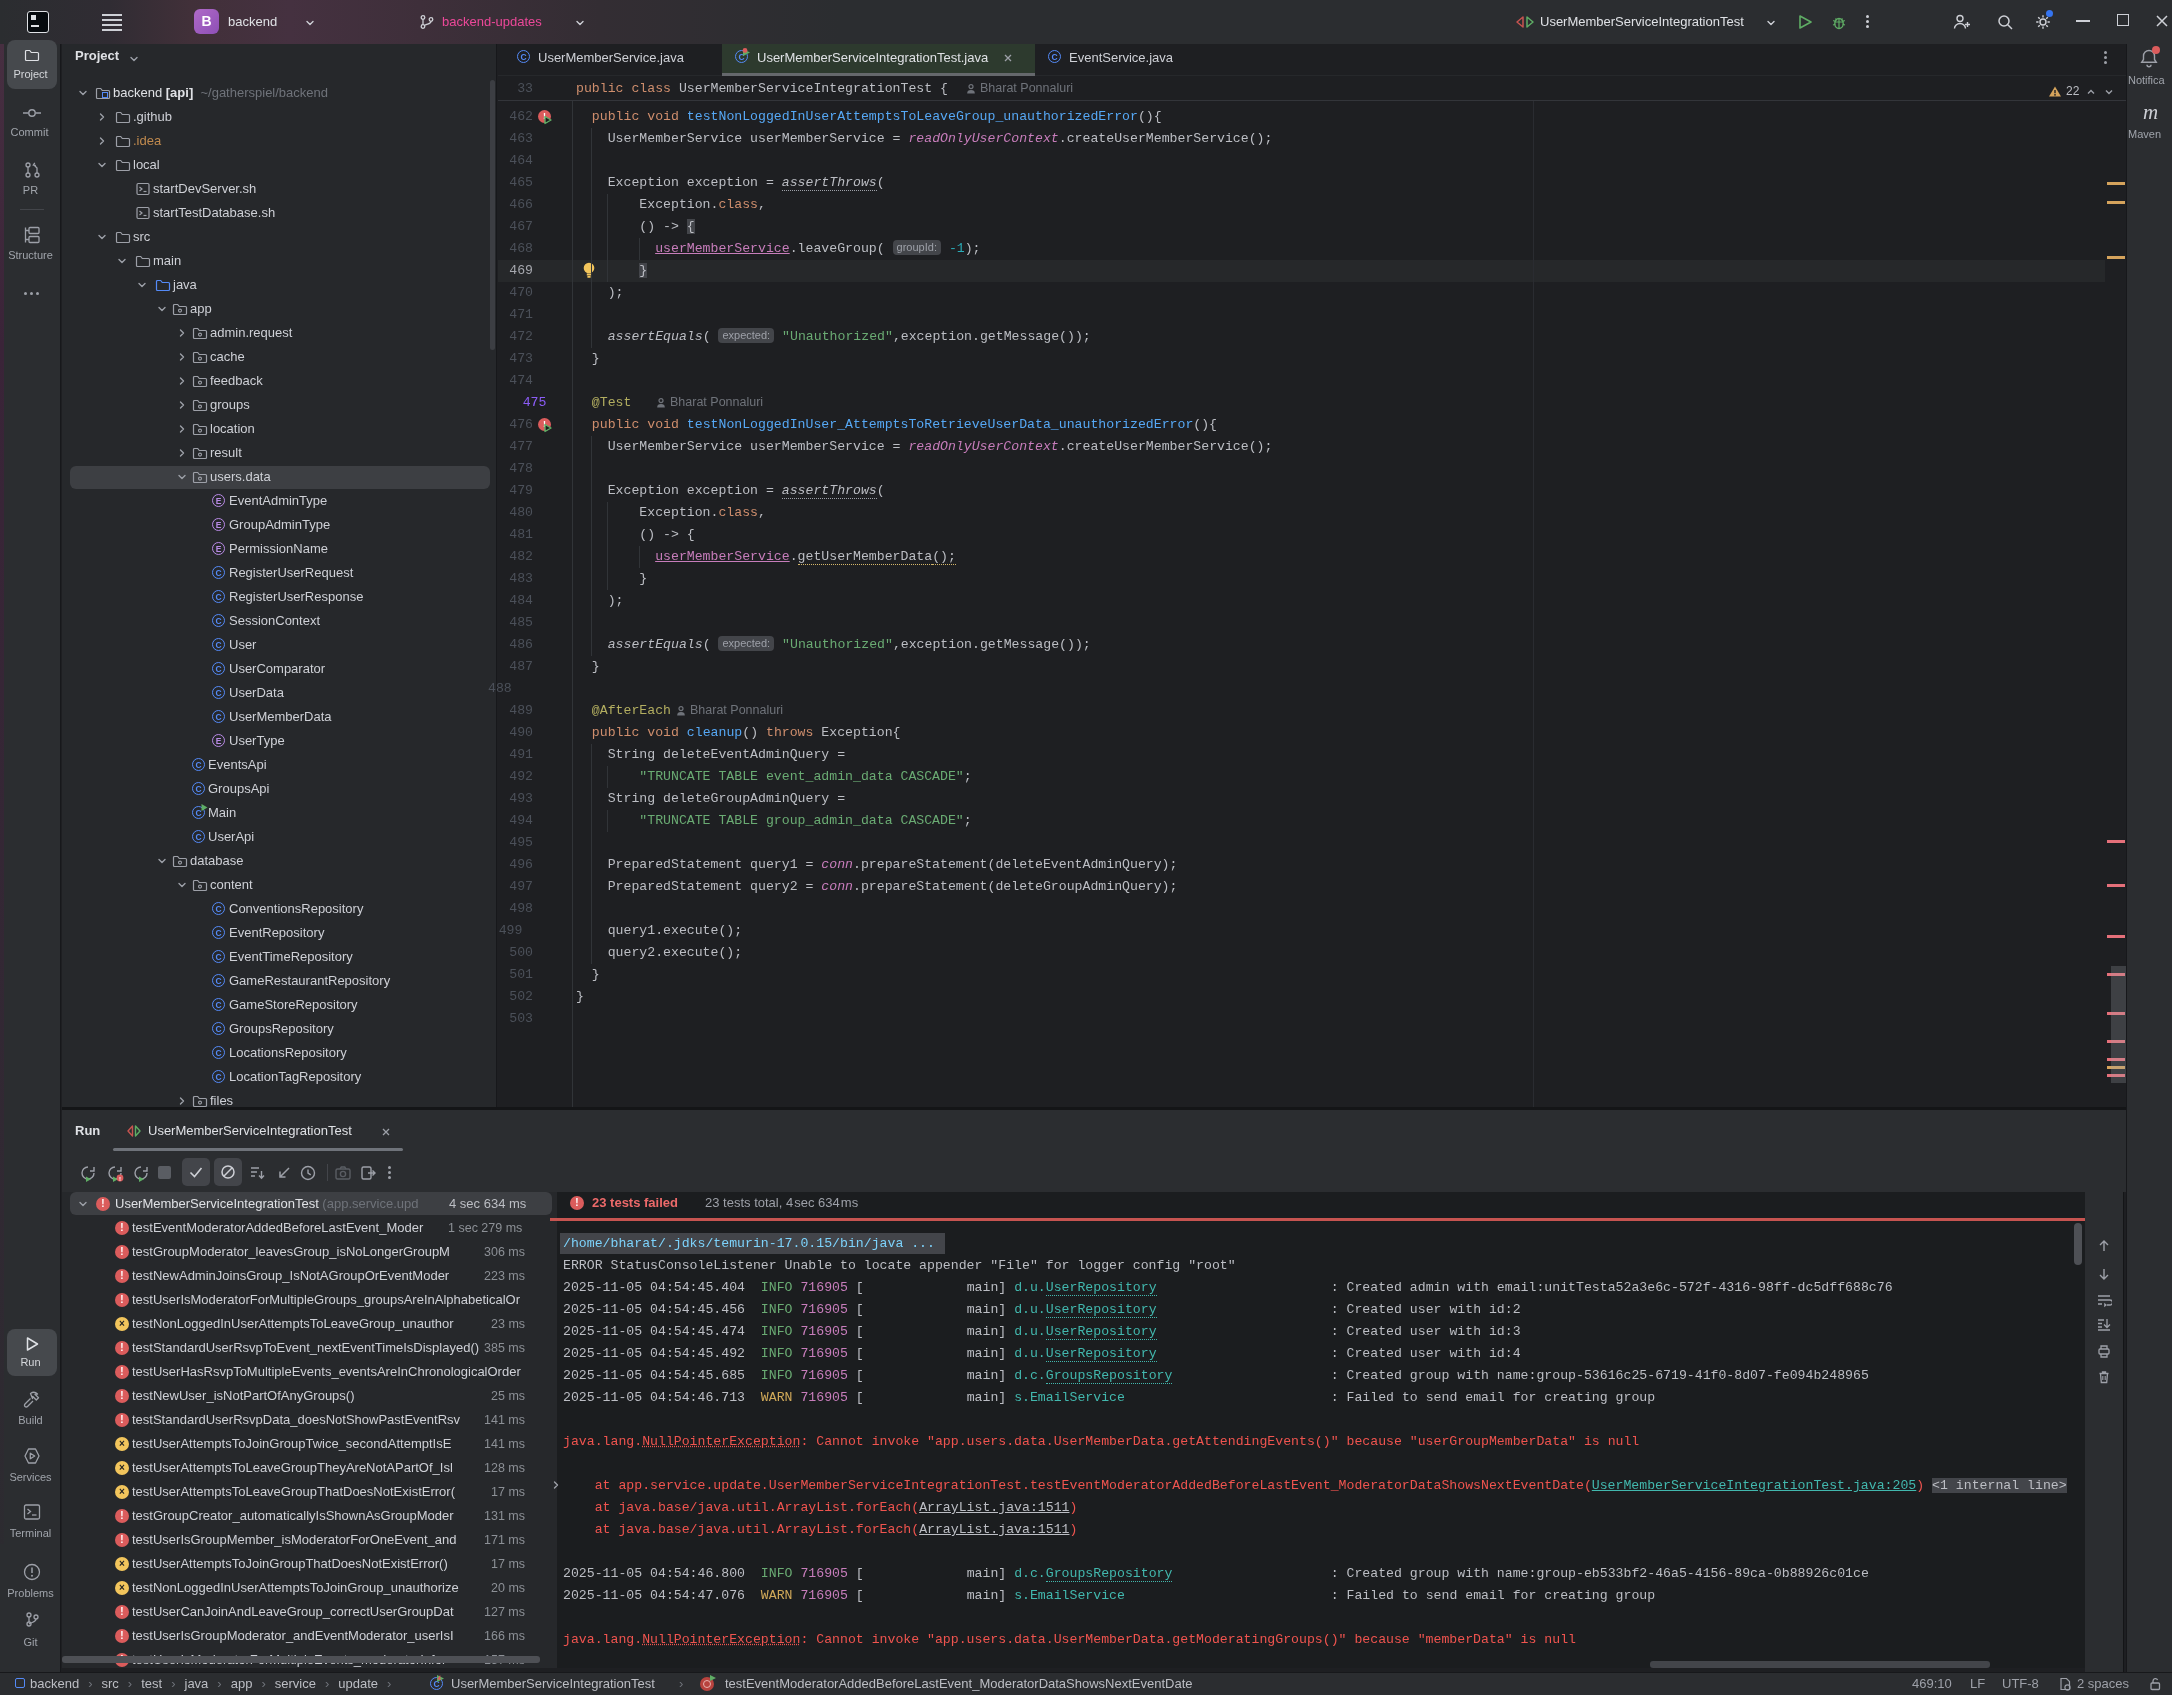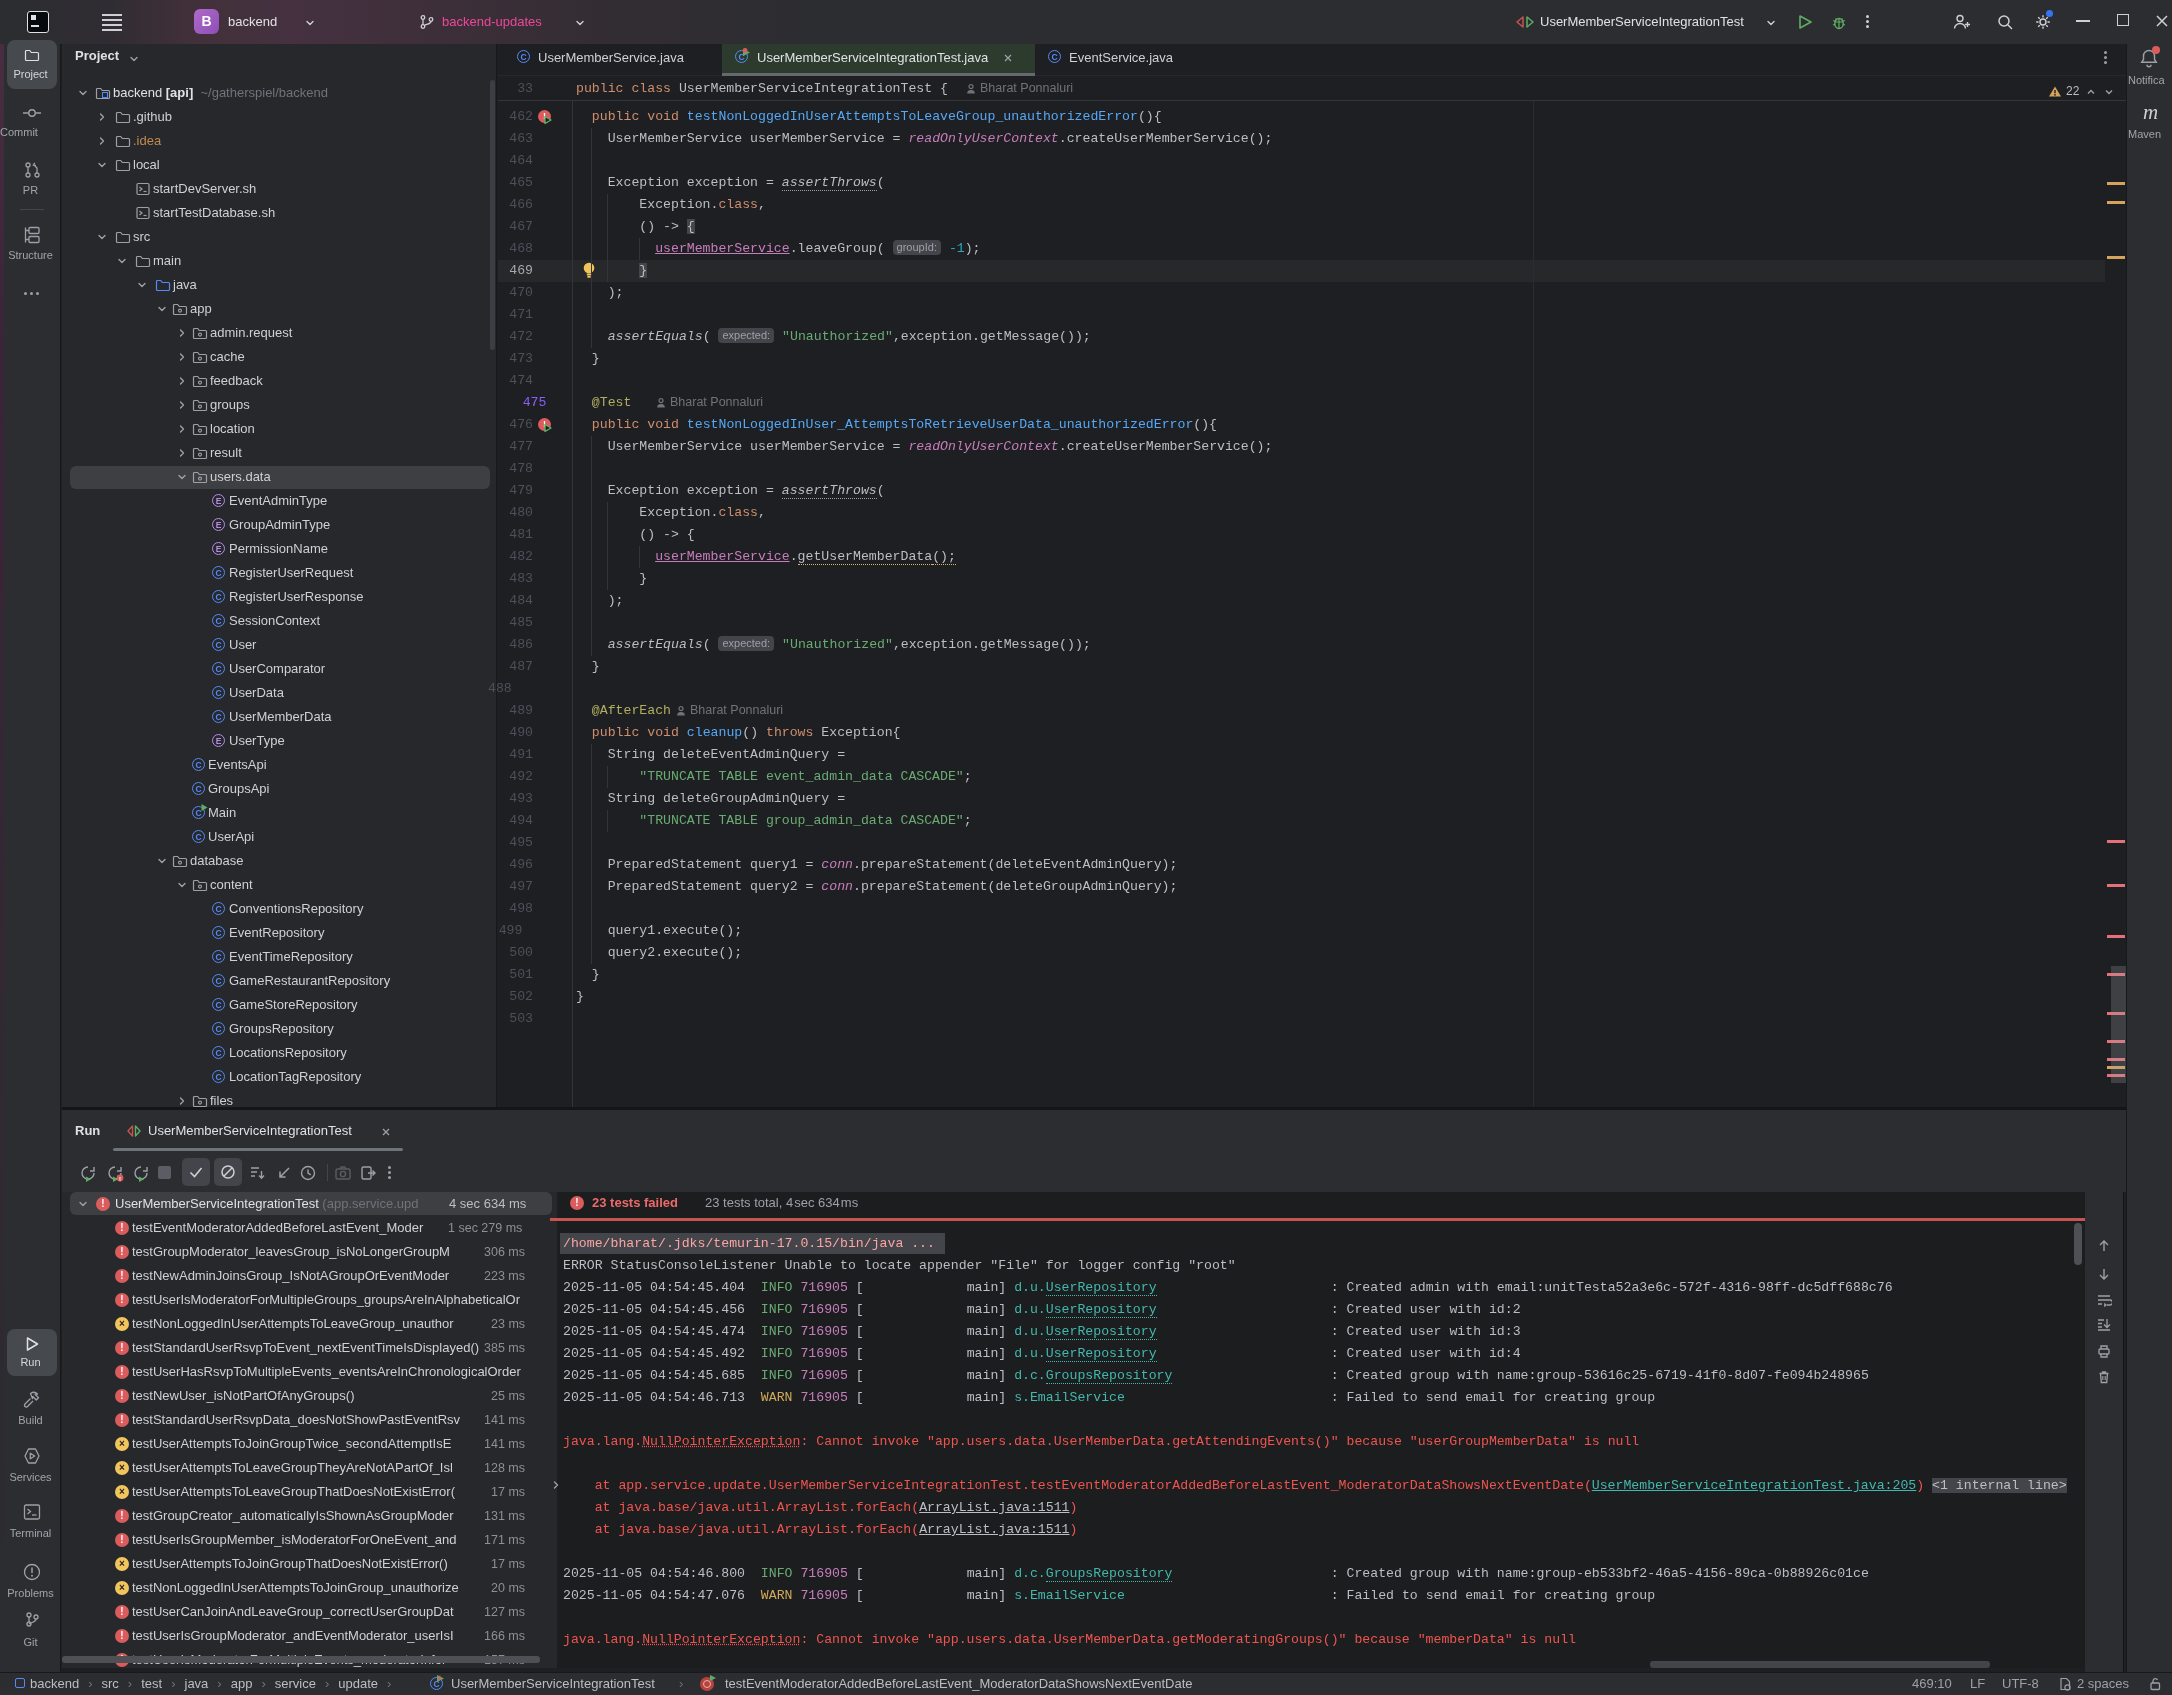--- a/index.html
+++ b/index.html
@@ -83,21 +83,21 @@
 <div class="abs" style="left:0;top:44px;width:4px;height:1500px;background:linear-gradient(to bottom,#472f41 0,#3a2438 300px,#33203124 1500px)"></div>
 <div class="abs" style="left:7px;top:40px;width:50px;height:49px;border-radius:8px;background:#46494d"></div>
 <svg class="abs" style="left:24px;top:47px" width="16" height="16" viewBox="0 0 16 16">
     <path d="M1.5 4.5 a1 1 0 0 1 1-1 h3.2 l1.6 2 h6.2 a1 1 0 0 1 1 1 v6 a1 1 0 0 1 -1 1 h-11 a1 1 0 0 1 -1-1 z" fill="none" stroke="#dfe1e5" stroke-width="1.2"></path>
   </svg>
 <div class="lbl" style="left:0px;top:68px;width:61px;color:#d5d7db">Project</div>
 <svg class="abs" style="left:22px;top:103px" width="20" height="20" viewBox="0 0 20 20">
     <circle cx="10" cy="10" r="3.2" fill="none" stroke="#9da0a8" stroke-width="1.4"></circle>
     <path d="M1 10 h5.6 M13.4 10 h5.6" stroke="#9da0a8" stroke-width="1.4"></path>
   </svg>
-<div class="lbl" style="left:0px;top:126px;width:37px">Commit</div>
+<div class="lbl" style="left:0px;top:126px;width:59px">Commit</div>
 <svg class="abs" style="left:22px;top:160px" width="20" height="20" viewBox="0 0 20 20">
     <circle cx="6" cy="5" r="2" fill="none" stroke="#9da0a8" stroke-width="1.3"></circle>
     <circle cx="6" cy="15" r="2" fill="none" stroke="#9da0a8" stroke-width="1.3"></circle>
     <circle cx="15" cy="15" r="2" fill="none" stroke="#9da0a8" stroke-width="1.3"></circle>
     <path d="M6 7 v6 M15 13 v-5 l-3-3 M12.8 2.8 l-1.5 2.2 2.6.6" fill="none" stroke="#9da0a8" stroke-width="1.3"></path>
   </svg>
 <div class="lbl" style="left:0px;top:184px;width:61px">PR</div>
 <div class="abs" style="left:20px;top:209px;width:24px;height:1px;background:#43454a"></div>
 <svg class="abs" style="left:22px;top:225px" width="20" height="20" viewBox="0 0 20 20">
     <rect x="7" y="2.5" width="10" height="6" rx="1" fill="none" stroke="#9da0a8" stroke-width="1.3"></rect>
@@ -765,21 +765,21 @@
 <div class="abs" style="left:132px;top:1648px;width:390px;height:24px;overflow:hidden">
     <div class="trow" style="left:0;color:#ced0d6">testUserIsModeratorForMultipleEvents_moderatorInfor</div>
   </div>
 <div class="abs trow" style="left:484px;top:1648px;color:#8c9096;font-size:12.5px">157 ms</div>
 <div class="abs" style="left:62px;top:1656px;width:478px;height:7px;border-radius:3px;background:#4e5055"></div>
 <div class="abs" style="left:570px;top:1196px;width:14px;height:14px;border-radius:50%;background:#db5c5c;color:#fff;font-size:10px;font-weight:700;text-align:center;line-height:14px">!</div>
 <div class="abs ui" style="left:592px;top:1195px;color:#ed6a6a;font-weight:700">23 tests failed</div>
 <div class="abs ui" style="left:705px;top:1195px;color:#9da0a8">23 tests total, 4 sec 634 ms</div>
 <div class="abs" style="left:550px;top:1218px;width:1535px;height:3px;background:#c75450"></div>
 <div class="abs" style="left:560px;top:1233px;width:385px;height:21px;background:#43454a"></div>
-<div class="abs mono" style="left:563px;top:1233px"><span style="color:#fca5a5">/home/bharat/.jdks/temurin-17.0.15/bin/java ...</span></div>
+<div class="abs mono" style="left:563px;top:1233px"><span style="color:#7dd3fc">/home/bharat/.jdks/temurin-17.0.15/bin/java ...</span></div>
 <div class="abs mono" style="left:563px;top:1255px"><span style="color:#bcbec4">ERROR StatusConsoleListener Unable to locate appender "File" for logger config "root"</span></div>
 <div class="abs mono" style="left:563px;top:1277px"><span style="color:#bcbec4">2025-11-05 04:54:45.404</span>  <span style="color:#6aab73">INFO</span> <span style="color:#c77dbb">716905</span> <span style="color:#bcbec4">[             main] </span><span style="color:#42b8ae">d.u.<span class="uld" style="border-bottom-color:#42b8ae">UserRepository</span></span><span style="color:#bcbec4">                      : Created admin with email:unitTesta52a3e6c-572f-4316-98ff-dc5dff688c76</span></div>
 <div class="abs mono" style="left:563px;top:1299px"><span style="color:#bcbec4">2025-11-05 04:54:45.456</span>  <span style="color:#6aab73">INFO</span> <span style="color:#c77dbb">716905</span> <span style="color:#bcbec4">[             main] </span><span style="color:#42b8ae">d.u.<span class="uld" style="border-bottom-color:#42b8ae">UserRepository</span></span><span style="color:#bcbec4">                      : Created user with id:2</span></div>
 <div class="abs mono" style="left:563px;top:1321px"><span style="color:#bcbec4">2025-11-05 04:54:45.474</span>  <span style="color:#6aab73">INFO</span> <span style="color:#c77dbb">716905</span> <span style="color:#bcbec4">[             main] </span><span style="color:#42b8ae">d.u.<span class="uld" style="border-bottom-color:#42b8ae">UserRepository</span></span><span style="color:#bcbec4">                      : Created user with id:3</span></div>
 <div class="abs mono" style="left:563px;top:1343px"><span style="color:#bcbec4">2025-11-05 04:54:45.492</span>  <span style="color:#6aab73">INFO</span> <span style="color:#c77dbb">716905</span> <span style="color:#bcbec4">[             main] </span><span style="color:#42b8ae">d.u.<span class="uld" style="border-bottom-color:#42b8ae">UserRepository</span></span><span style="color:#bcbec4">                      : Created user with id:4</span></div>
 <div class="abs mono" style="left:563px;top:1365px"><span style="color:#bcbec4">2025-11-05 04:54:45.685</span>  <span style="color:#6aab73">INFO</span> <span style="color:#c77dbb">716905</span> <span style="color:#bcbec4">[             main] </span><span style="color:#42b8ae">d.c.<span class="uld" style="border-bottom-color:#42b8ae">GroupsRepository</span></span><span style="color:#bcbec4">                    : Created group with name:group-53616c25-6719-41f0-8d07-fe094b248965</span></div>
 <div class="abs mono" style="left:563px;top:1387px"><span style="color:#bcbec4">2025-11-05 04:54:46.713</span>  <span style="color:#d0a959">WARN</span> <span style="color:#c77dbb">716905</span> <span style="color:#bcbec4">[             main] </span><span style="color:#42b8ae">s.EmailService</span><span style="color:#bcbec4">                          : Failed to send email for creating group</span></div>
 <div class="abs mono" style="left:563px;top:1431px"><span style="color:#f0544f">java.lang.<span class="ulr">NullPointerException</span>: Cannot invoke "app.users.data.UserMemberData.getAttendingEvents()" because "userGroupMemberData" is null</span></div>
 <svg class="abs" style="left:551px;top:1480px" width="10" height="10" viewBox="0 0 10 10">
     <path d="M3.5 2 L6.5 5 L3.5 8" fill="none" stroke="#9da0a8" stroke-width="1.4" stroke-linecap="round" stroke-linejoin="round"></path>

